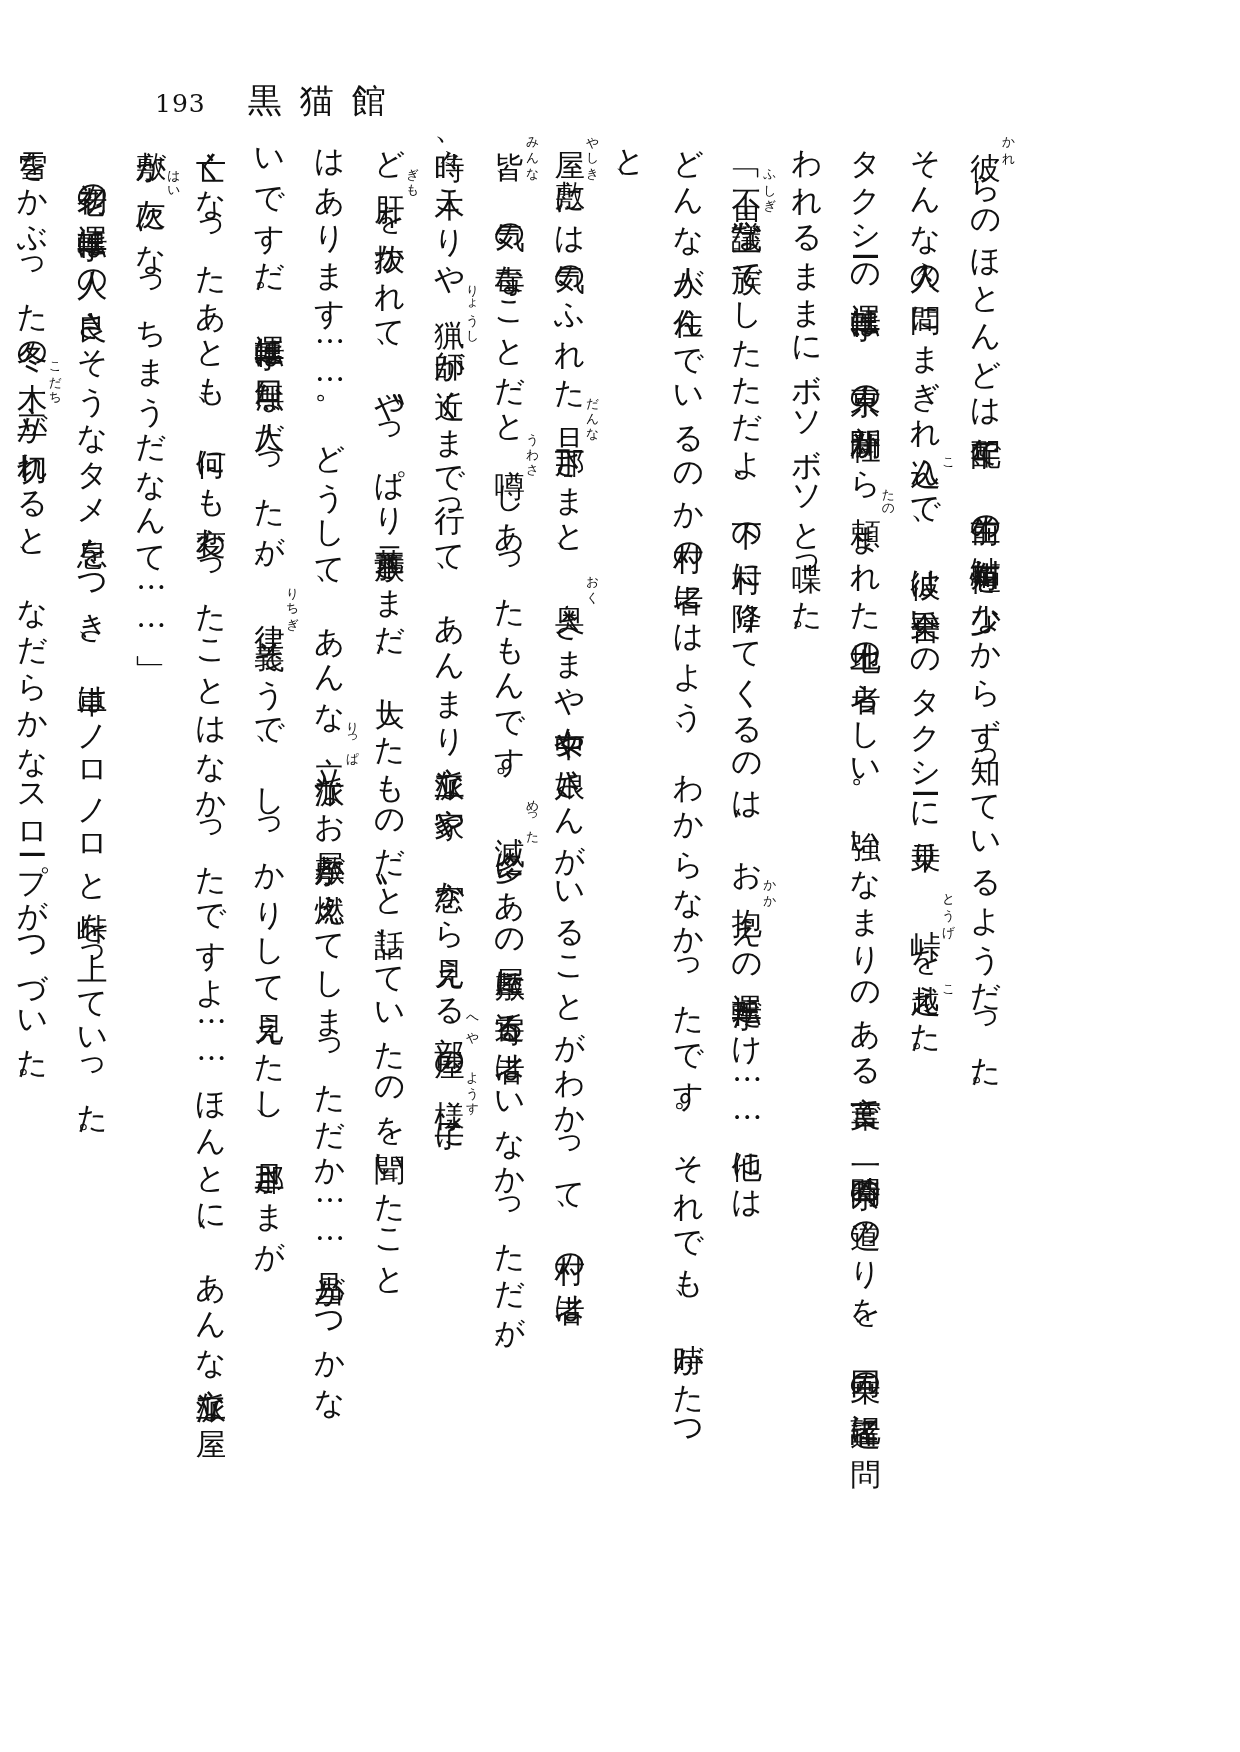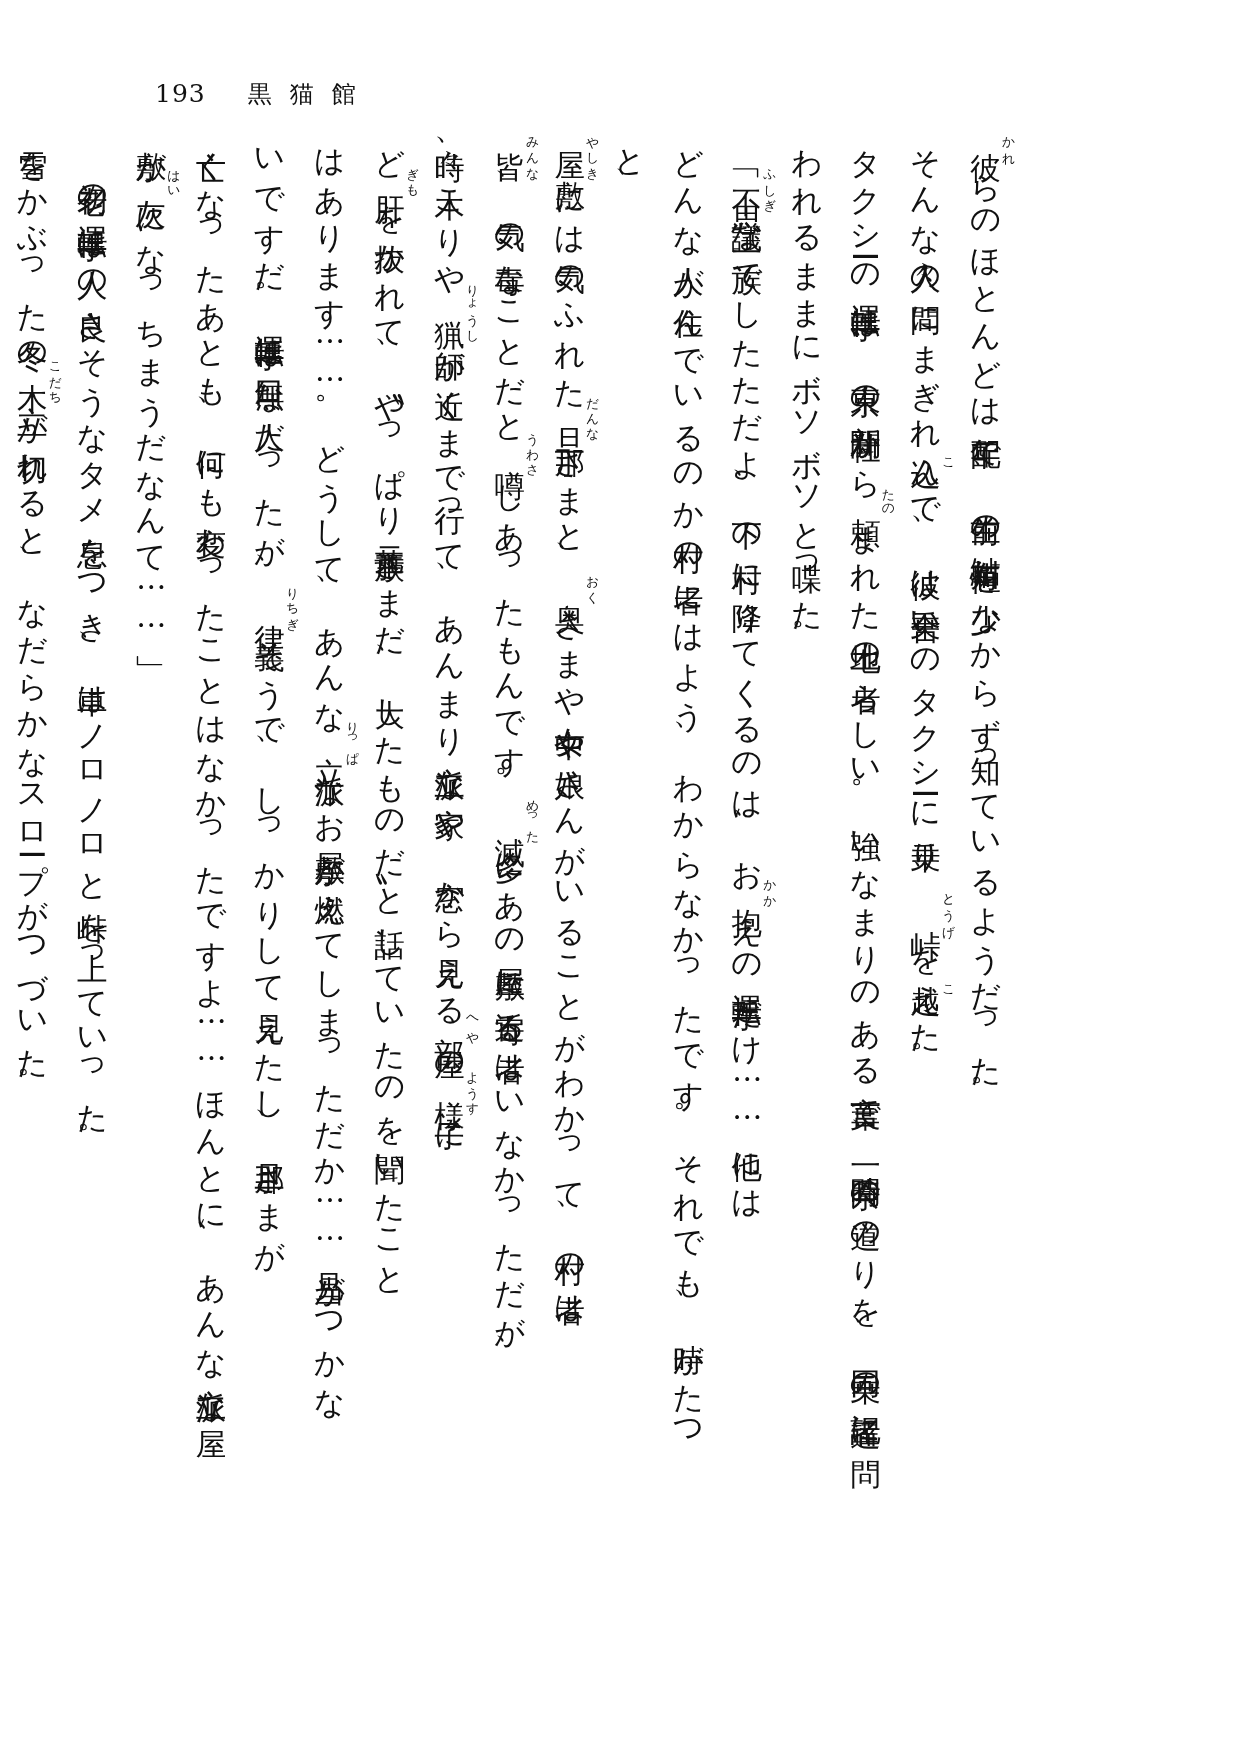--- a/index.html
+++ b/index.html
@@ -32,21 +32,21 @@
     display: flex;
     align-items: baseline;
     gap: 42px;
     white-space: nowrap;
   }
   .running-head .folio {
     font-size: 25px;
     letter-spacing: 1px;
   }
   .running-head .book-title {
-    font-size: 24px;
+    font-size: 34px;
     letter-spacing: 18px;
   }
 
   
   .textblock {
     position: absolute;
     top: 128px;
     right: 118px;
     height: 1310px;
     width: 940px;

